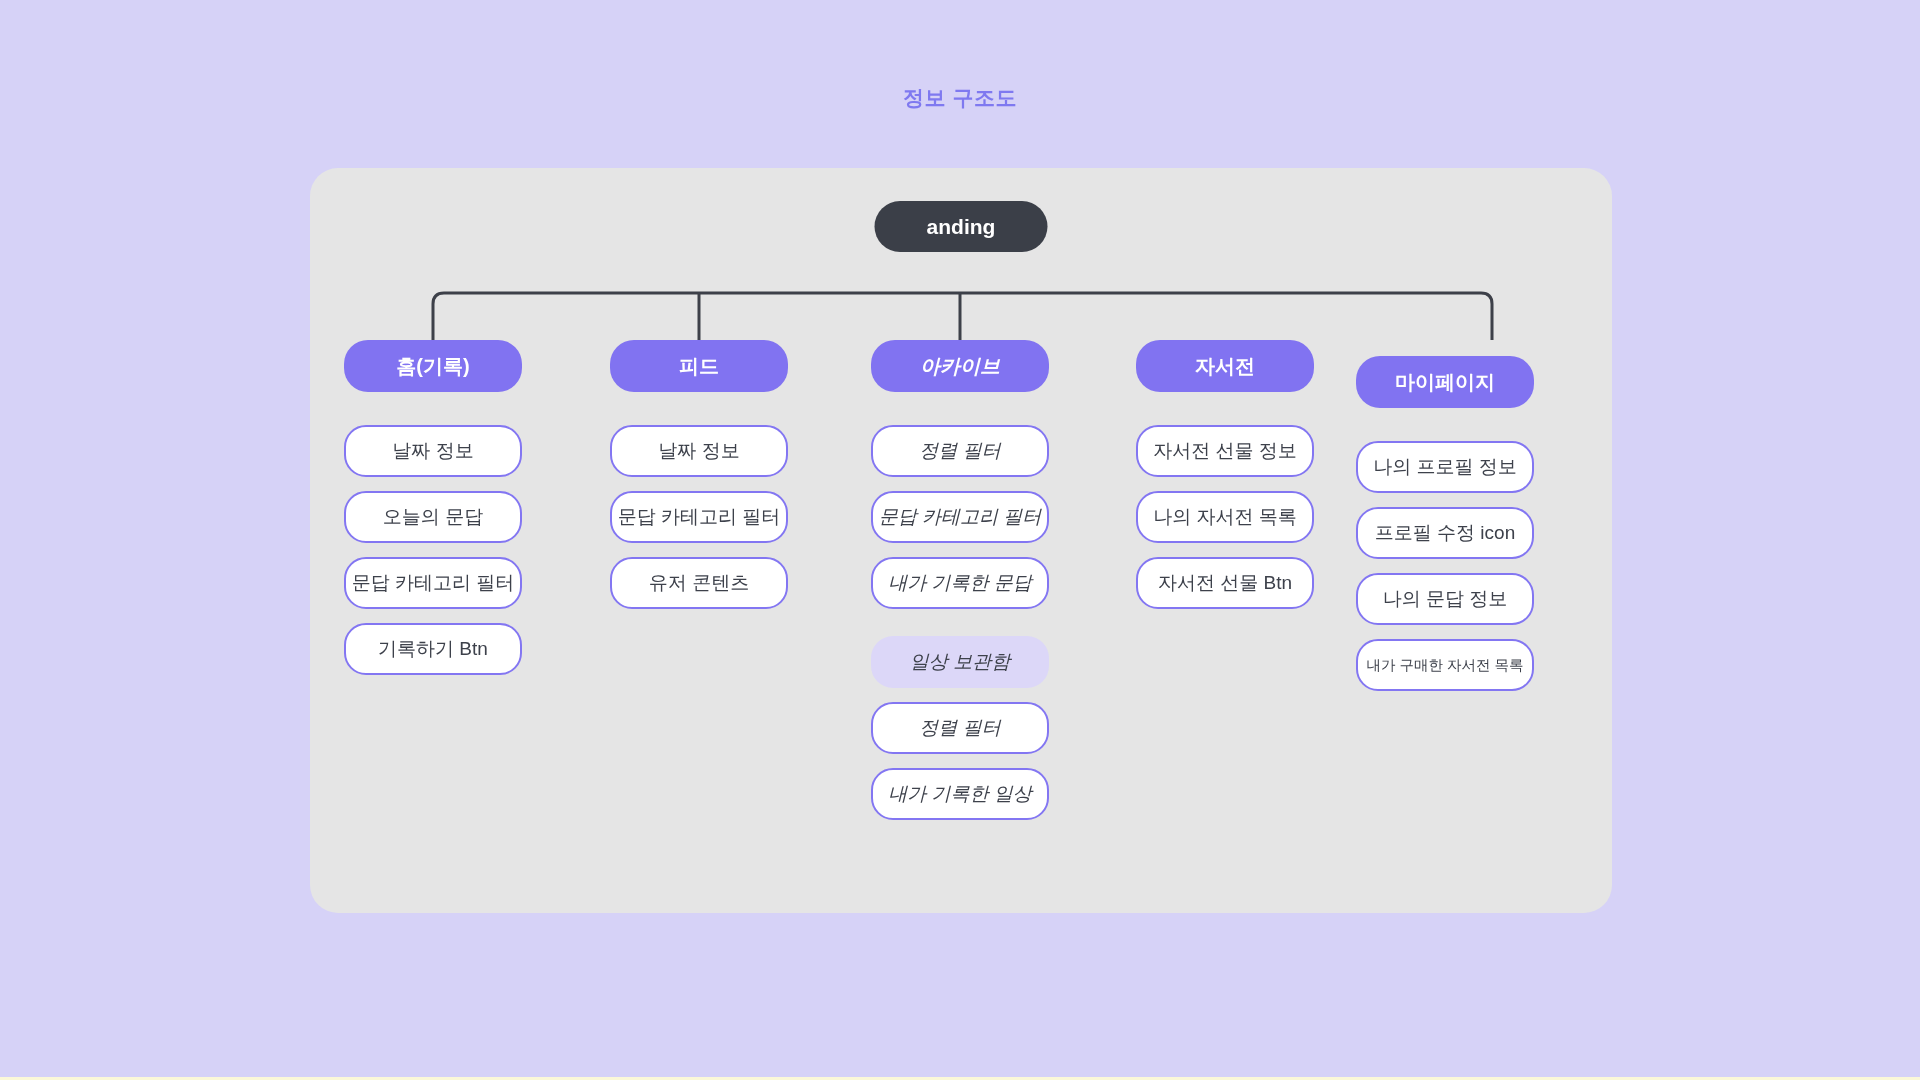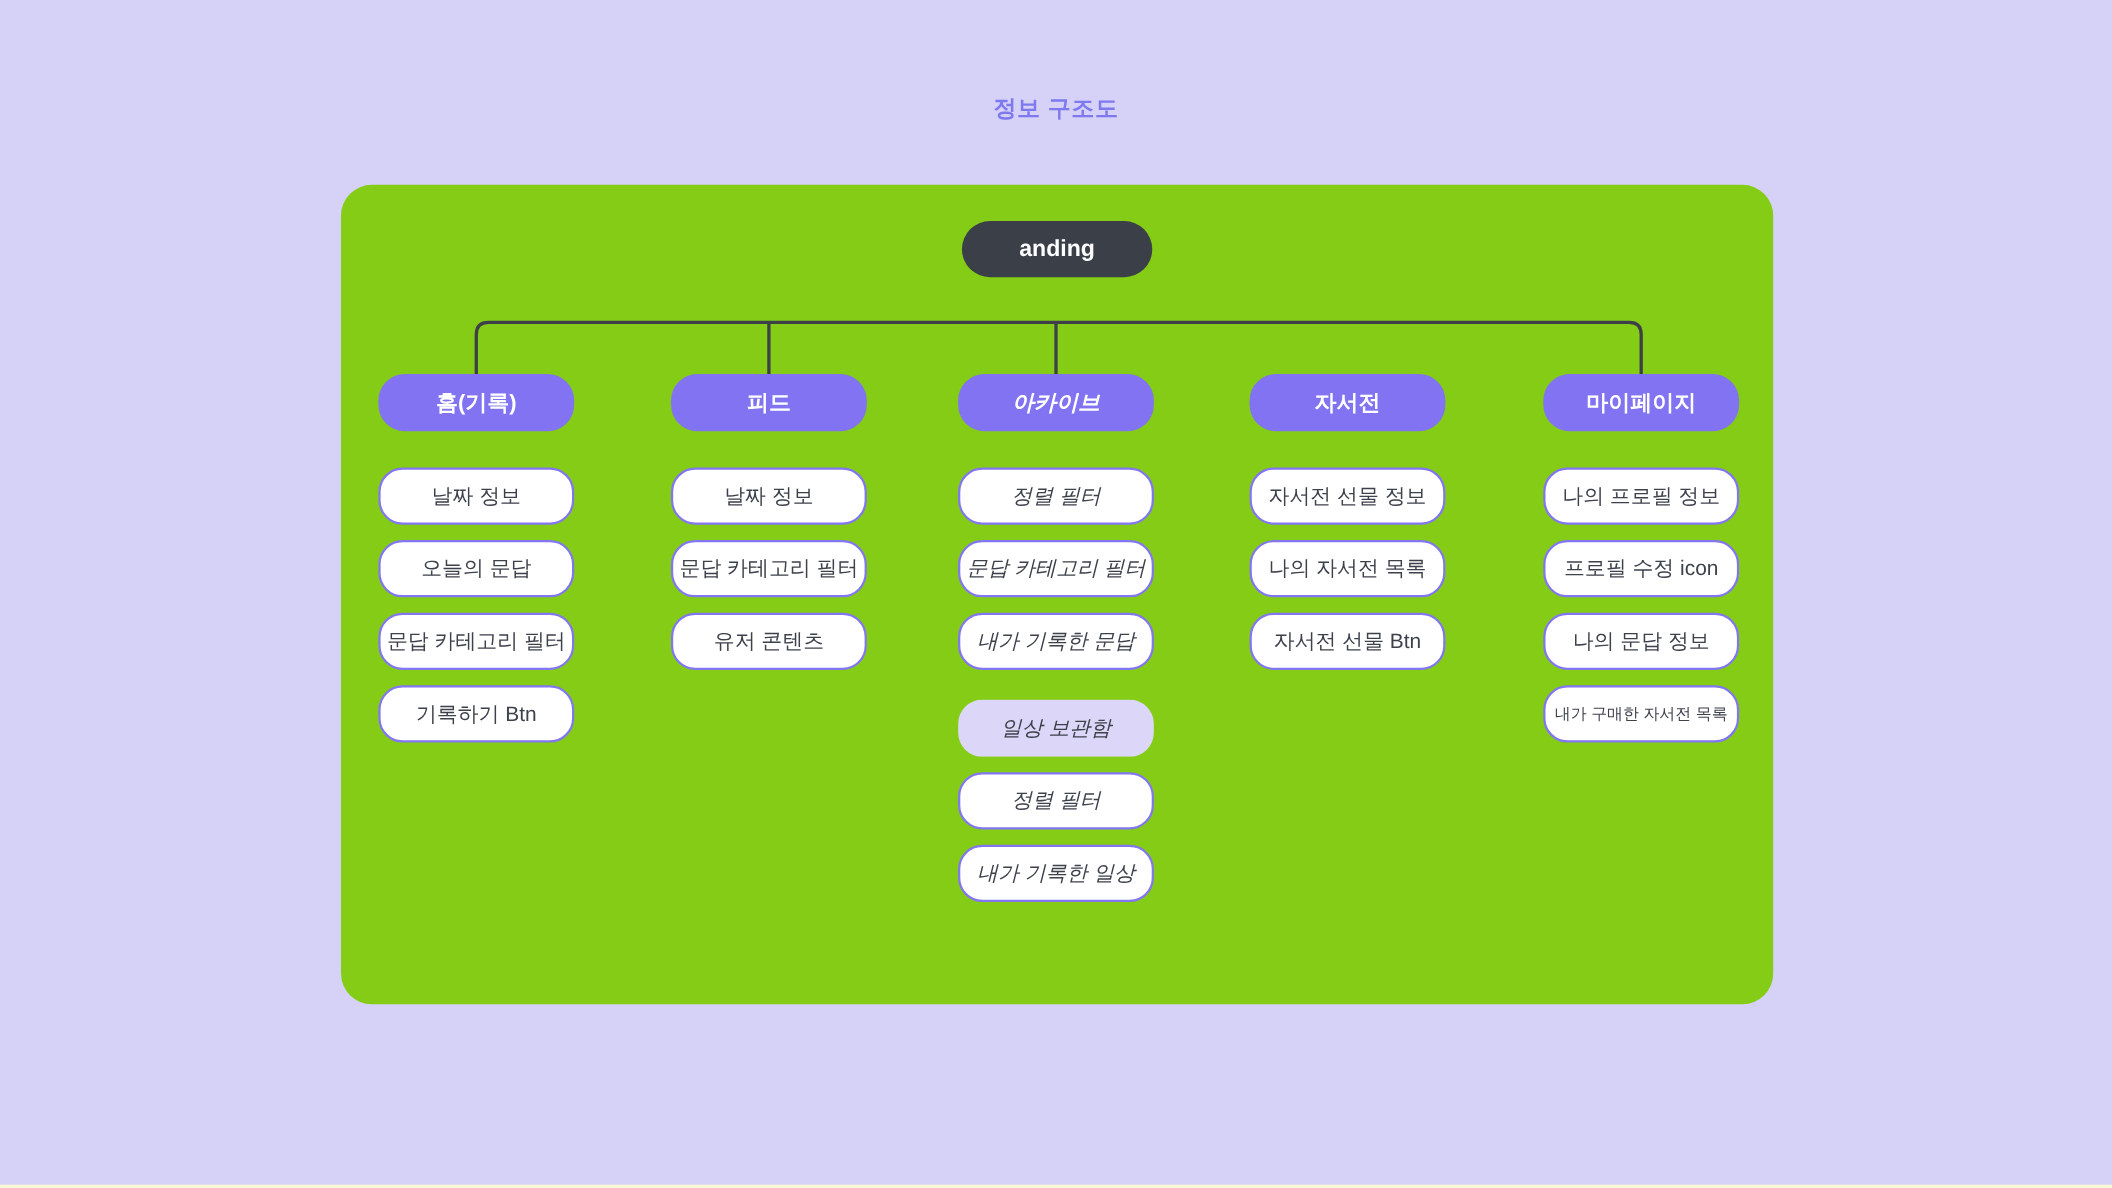--- a/index.html
+++ b/index.html
@@ -23,21 +23,21 @@
     color: #7f79f0;
     letter-spacing: 0.5px;
   }
 
   .card {
     position: absolute;
     left: 310px;
     top: 168px;
     width: 1302px;
     height: 745px;
-    background: #84cc16;
+    background: #e5e5e5;
     border-radius: 28px;
   }
 
   .root-node {
     position: absolute;
     top: 33px;
     left: 50%;
     transform: translateX(-50%);
     width: 173px;
     height: 51px;
@@ -71,21 +71,21 @@
     position: absolute;
     top: 172px;
     width: 178px;
     display: flex;
     flex-direction: column;
   }
   .column:nth-child(1) { left: 34px; }
   .column:nth-child(2) { left: 300px; }
   .column:nth-child(3) { left: 561px; font-style: italic; }
   .column:nth-child(4) { left: 826px; }
-  .column:nth-child(5) { left: 1093px; }
+  .column:nth-child(5) { left: 1046px; margin-top: 16px; }
 
   .col-header {
     height: 52px;
     flex: 0 0 52px;
     border-radius: 24px;
     background: #8173f1;
     color: #ffffff;
     font-size: 20px;
     font-weight: 700;
     display: flex;

